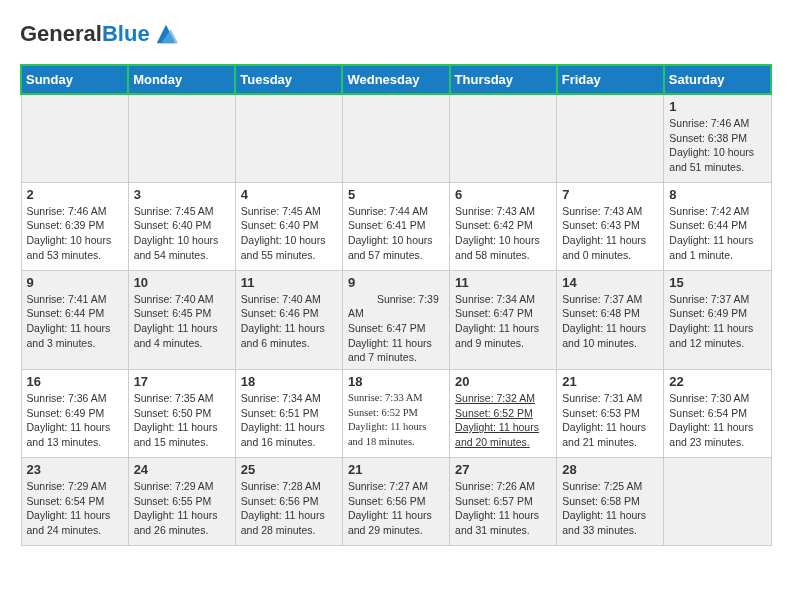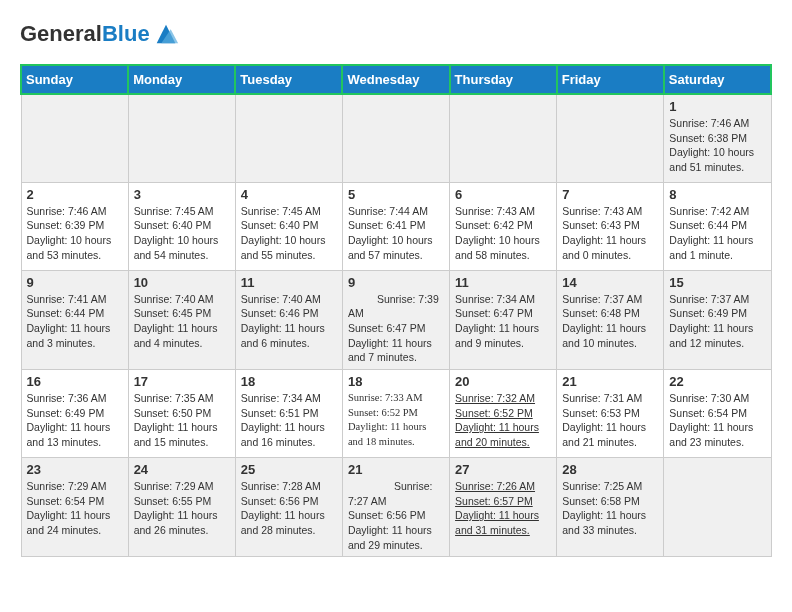--- a/index.html
+++ b/index.html
@@ -224,25 +224,25 @@
 Daylight: 11 hours
 and 24 minutes.</span></td>
         <td><span class="day-num">24</span><span class="day-info" style="white-space: pre-line;">Sunrise: 7:29 AM
 Sunset: 6:55 PM
 Daylight: 11 hours
 and 26 minutes.</span></td>
         <td><span class="day-num">25</span><span class="day-info" style="white-space: pre-line;">Sunrise: 7:28 AM
 Sunset: 6:56 PM
 Daylight: 11 hours
 and 28 minutes.</span></td>
-        <td><span class="day-num">21</span><span class="day-info" style="white-space: pre-line; margin-left: 46px;">Sunrise: 7:27 AM
+        <td><span class="day-num">21</span><span class="day-info" style="white-space: pre-line;">Sunrise: 7:27 AM
 Sunset: 6:56 PM
 Daylight: 11 hours
 and 29 minutes.</span></td>
-        <td><span class="day-num">27</span><span class="day-info" style="white-space: pre-line; text-decoration: underline;">Sunrise: 7:26 AM
+        <td><span class="day-num">27</span><span class="day-info" style="white-space: pre-line;">Sunrise: 7:26 AM
 Sunset: 6:57 PM
 Daylight: 11 hours
 and 31 minutes.</span></td>
         <td><span class="day-num">28</span><span class="day-info" style="white-space: pre-line;">Sunrise: 7:25 AM
 Sunset: 6:58 PM
 Daylight: 11 hours
 and 33 minutes.</span></td>
         <td></td>
       </tr>
     </tbody>

